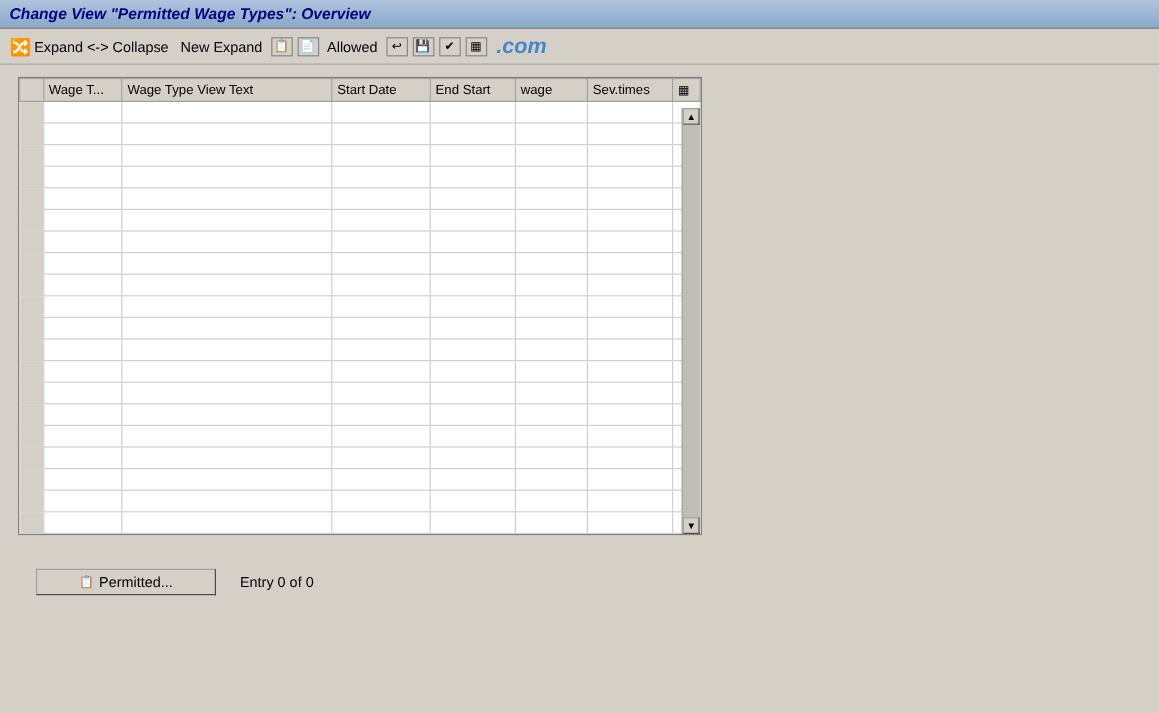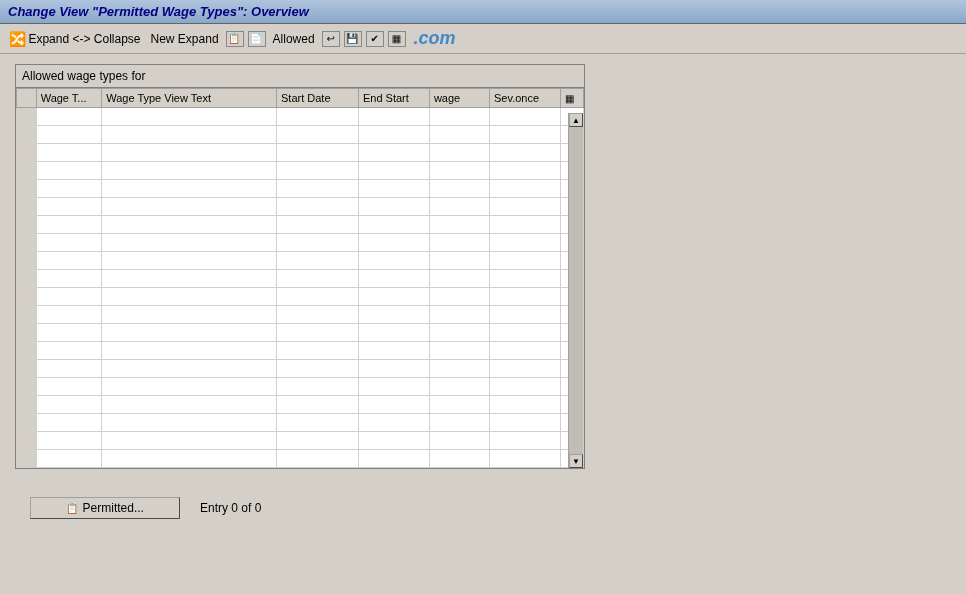--- a/index.html
+++ b/index.html
@@ -167,32 +167,31 @@
   <span style="width:18px;height:16px;border:1px solid #888;background:#d4d0c8;display:inline-flex;align-items:center;justify-content:center;cursor:pointer;font-size:10px;">↩</span>
   <span style="width:18px;height:16px;border:1px solid #888;background:#d4d0c8;display:inline-flex;align-items:center;justify-content:center;cursor:pointer;font-size:10px;">💾</span>
   <span style="width:18px;height:16px;border:1px solid #888;background:#d4d0c8;display:inline-flex;align-items:center;justify-content:center;cursor:pointer;font-size:10px;">✔</span>
   <span style="width:18px;height:16px;border:1px solid #888;background:#d4d0c8;display:inline-flex;align-items:center;justify-content:center;cursor:pointer;font-size:10px;">▦</span>
 
   <span class="watermark">.com</span>
 </div>
 
 <div class="content-area">
   <div class="table-container">
-    <div class="table-header-label">Allowed wage types for</div>
     <div class="table-wrapper" style="position:relative;">
       <table class="data-table">
         <thead>
           <tr>
             <th class="row-num"></th>
             <th style="width:60px;">Wage T...</th>
             <th style="width:160px;">Wage Type View Text</th>
             <th style="width:75px;">Start Date</th>
             <th style="width:65px;">End Start</th>
             <th style="width:55px;">wage</th>
-            <th style="width:65px;">Sev.once</th>
+            <th style="width:65px;">Sev.times</th>
             <th class="col-icon" style="width:20px;">
               <span style="font-size:10px;cursor:pointer;">▦</span>
             </th>
           </tr>
         </thead>
         <tbody id="table-body">
         <tr>
               <td class="row-num"></td>
               <td style="height: 18px;"></td>
               <td style="height: 18px;"></td>

